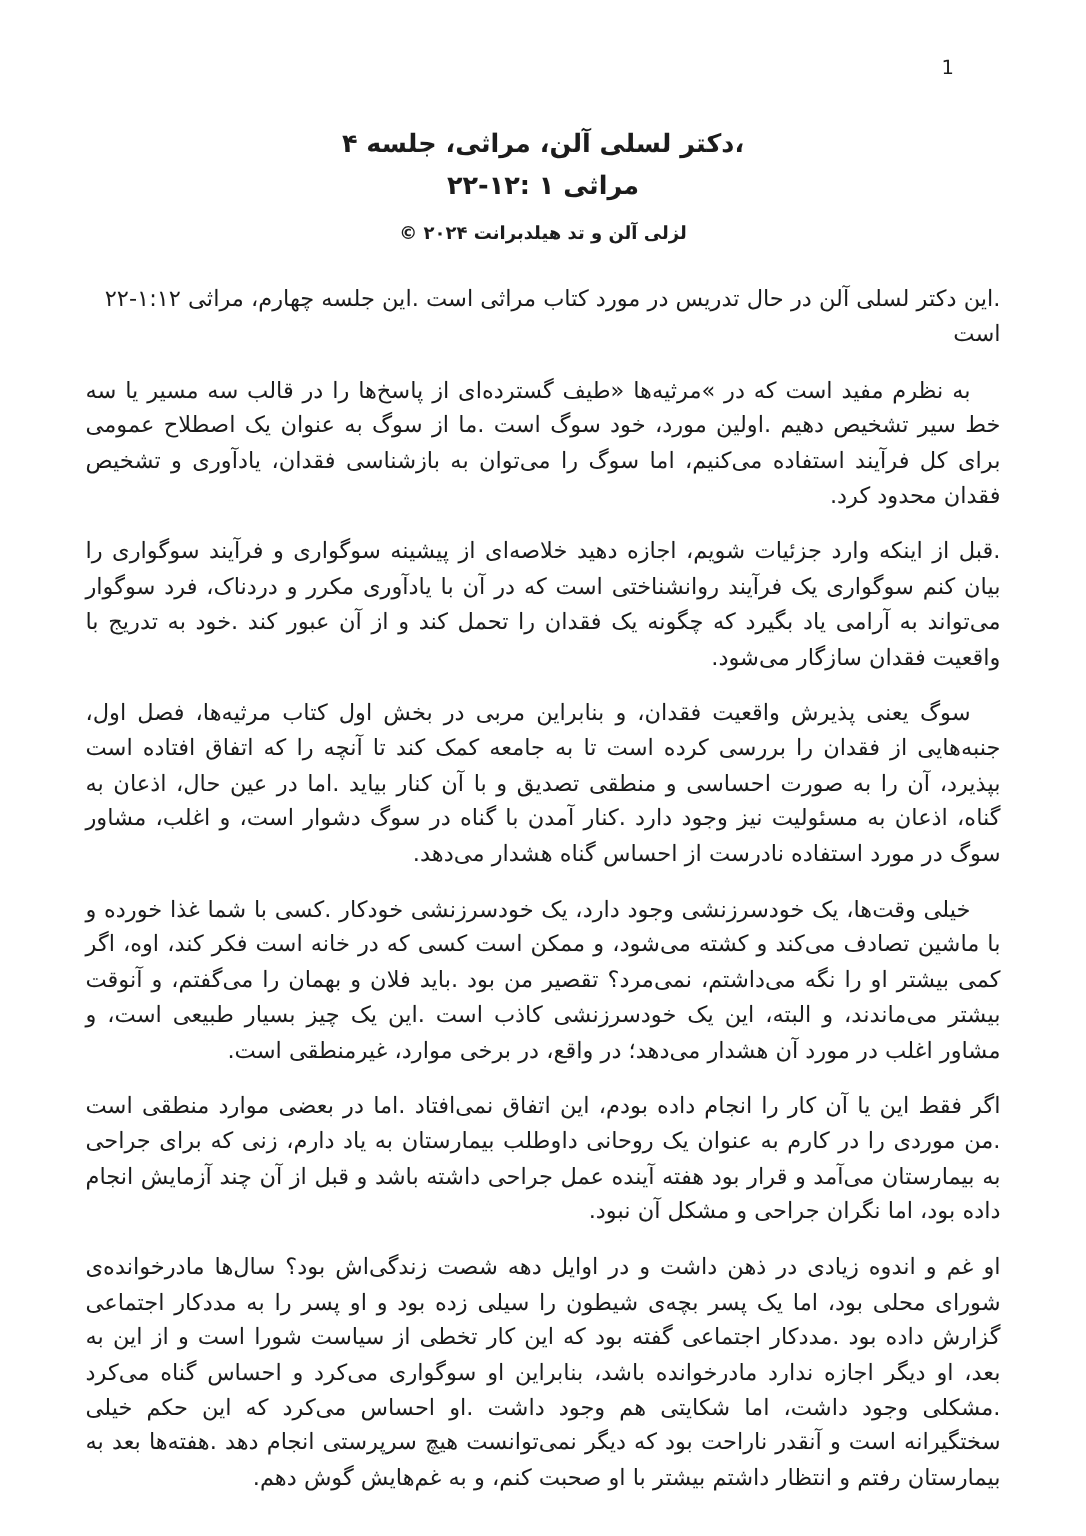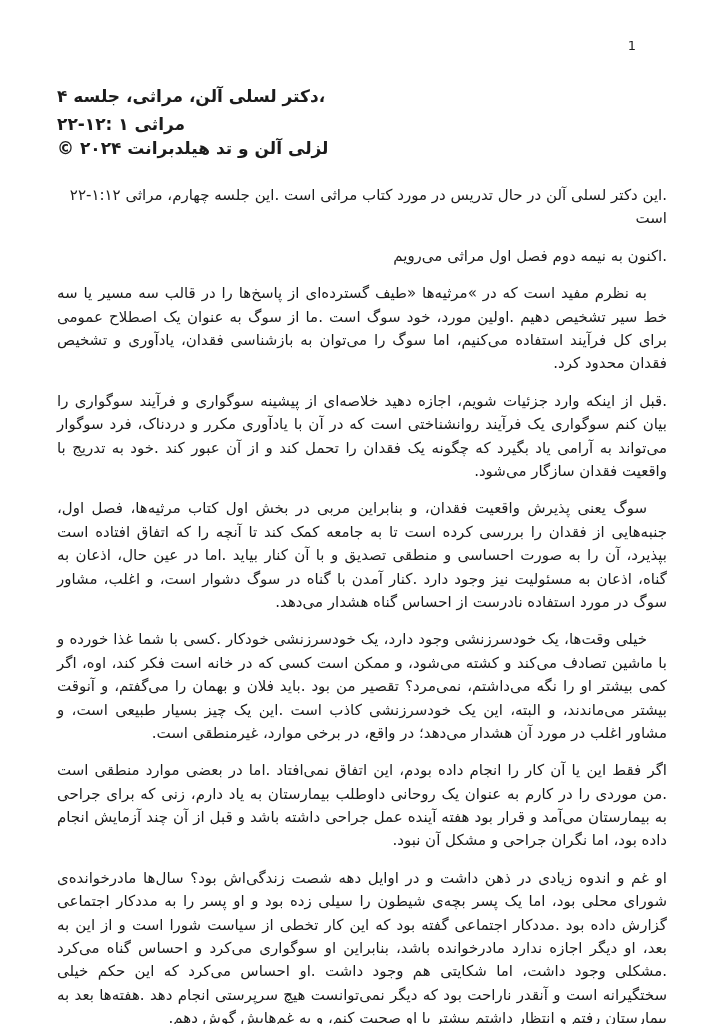--- a/index.html
+++ b/index.html
@@ -26,32 +26,32 @@
     color: #1c1c1c;
   }
   .content {
     position: absolute;
     top: 82px;
     left: 57px;
     right: 57px;
   }
   .title-block {
     direction: rtl;
-    text-align: left;
+    text-align: center;
     margin-bottom: 26px;
   }
   .title-line {
     font-weight: bold;
     font-size: 17px;
     line-height: 1.65;
   }
   .copyright-line {
     font-weight: bold;
-    font-size: 17px;
-    margin-top: 0;
+    font-size: 12px;
+    margin-top: 10px;
   }
   .body-para {
     direction: rtl;
     unicode-bidi: plaintext;
     text-align: justify;
     font-size: 15px;
     line-height: 1.56;
     margin: 0 0 14px 0;
   }
   .body-para.single {
@@ -71,21 +71,20 @@
   <div class="content">
 
     <div class="title-block">
       <div class="title-line">،دکتر لسلی آلن، مراثی، جلسه ۴</div>
       <div class="title-line">مراثی ۱ :۱۲-۲۲</div>
       <div class="copyright-line">لزلی آلن و تد هیلدبرانت ۲۰۲۴ ©</div>
     </div>
 
     <p class="body-para single">.این دکتر لسلی آلن در حال تدریس در مورد کتاب مراثی است .این جلسه چهارم، مراثی ۱:۱۲-۲۲ است</p>
 
-    <p class="body-para single">.اکنون به نیمه دوم فصل اول مراثی می‌رویم</p>
 
     <p class="body-para indent">به نظرم مفید است که در »مرثیه‌ها «طیف گسترده‌ای از پاسخ‌ها را در قالب سه مسیر یا سه خط سیر تشخیص دهیم .اولین مورد، خود سوگ است .ما از سوگ به عنوان یک اصطلاح عمومی برای کل فرآیند استفاده می‌کنیم، اما سوگ را می‌توان به بازشناسی فقدان، یادآوری و تشخیص فقدان محدود کرد.</p>
 
     <p class="body-para">.قبل از اینکه وارد جزئیات شویم، اجازه دهید خلاصه‌ای از پیشینه سوگواری و فرآیند سوگواری را بیان کنم سوگواری یک فرآیند روانشناختی است که در آن با یادآوری مکرر و دردناک، فرد سوگوار می‌تواند به آرامی یاد بگیرد که چگونه یک فقدان را تحمل کند و از آن عبور کند .خود به تدریج با واقعیت فقدان سازگار می‌شود.</p>
 
     <p class="body-para indent">سوگ یعنی پذیرش واقعیت فقدان، و بنابراین مربی در بخش اول کتاب مرثیه‌ها، فصل اول، جنبه‌هایی از فقدان را بررسی کرده است تا به جامعه کمک کند تا آنچه را که اتفاق افتاده است بپذیرد، آن را به صورت احساسی و منطقی تصدیق و با آن کنار بیاید .اما در عین حال، اذعان به گناه، اذعان به مسئولیت نیز وجود دارد .کنار آمدن با گناه در سوگ دشوار است، و اغلب، مشاور سوگ در مورد استفاده نادرست از احساس گناه هشدار می‌دهد.</p>
 
     <p class="body-para indent">خیلی وقت‌ها، یک خودسرزنشی وجود دارد، یک خودسرزنشی خودکار .کسی با شما غذا خورده و با ماشین تصادف می‌کند و کشته می‌شود، و ممکن است کسی که در خانه است فکر کند، اوه، اگر کمی بیشتر او را نگه می‌داشتم، نمی‌مرد؟ تقصیر من بود .باید فلان و بهمان را می‌گفتم، و آنوقت بیشتر می‌ماندند، و البته، این یک خودسرزنشی کاذب است .این یک چیز بسیار طبیعی است، و مشاور اغلب در مورد آن هشدار می‌دهد؛ در واقع، در برخی موارد، غیرمنطقی است.</p>
 
     <p class="body-para">اگر فقط این یا آن کار را انجام داده بودم، این اتفاق نمی‌افتاد .اما در بعضی موارد منطقی است .من موردی را در کارم به عنوان یک روحانی داوطلب بیمارستان به یاد دارم، زنی که برای جراحی به بیمارستان می‌آمد و قرار بود هفته آینده عمل جراحی داشته باشد و قبل از آن چند آزمایش انجام داده بود، اما نگران جراحی و مشکل آن نبود.</p>

